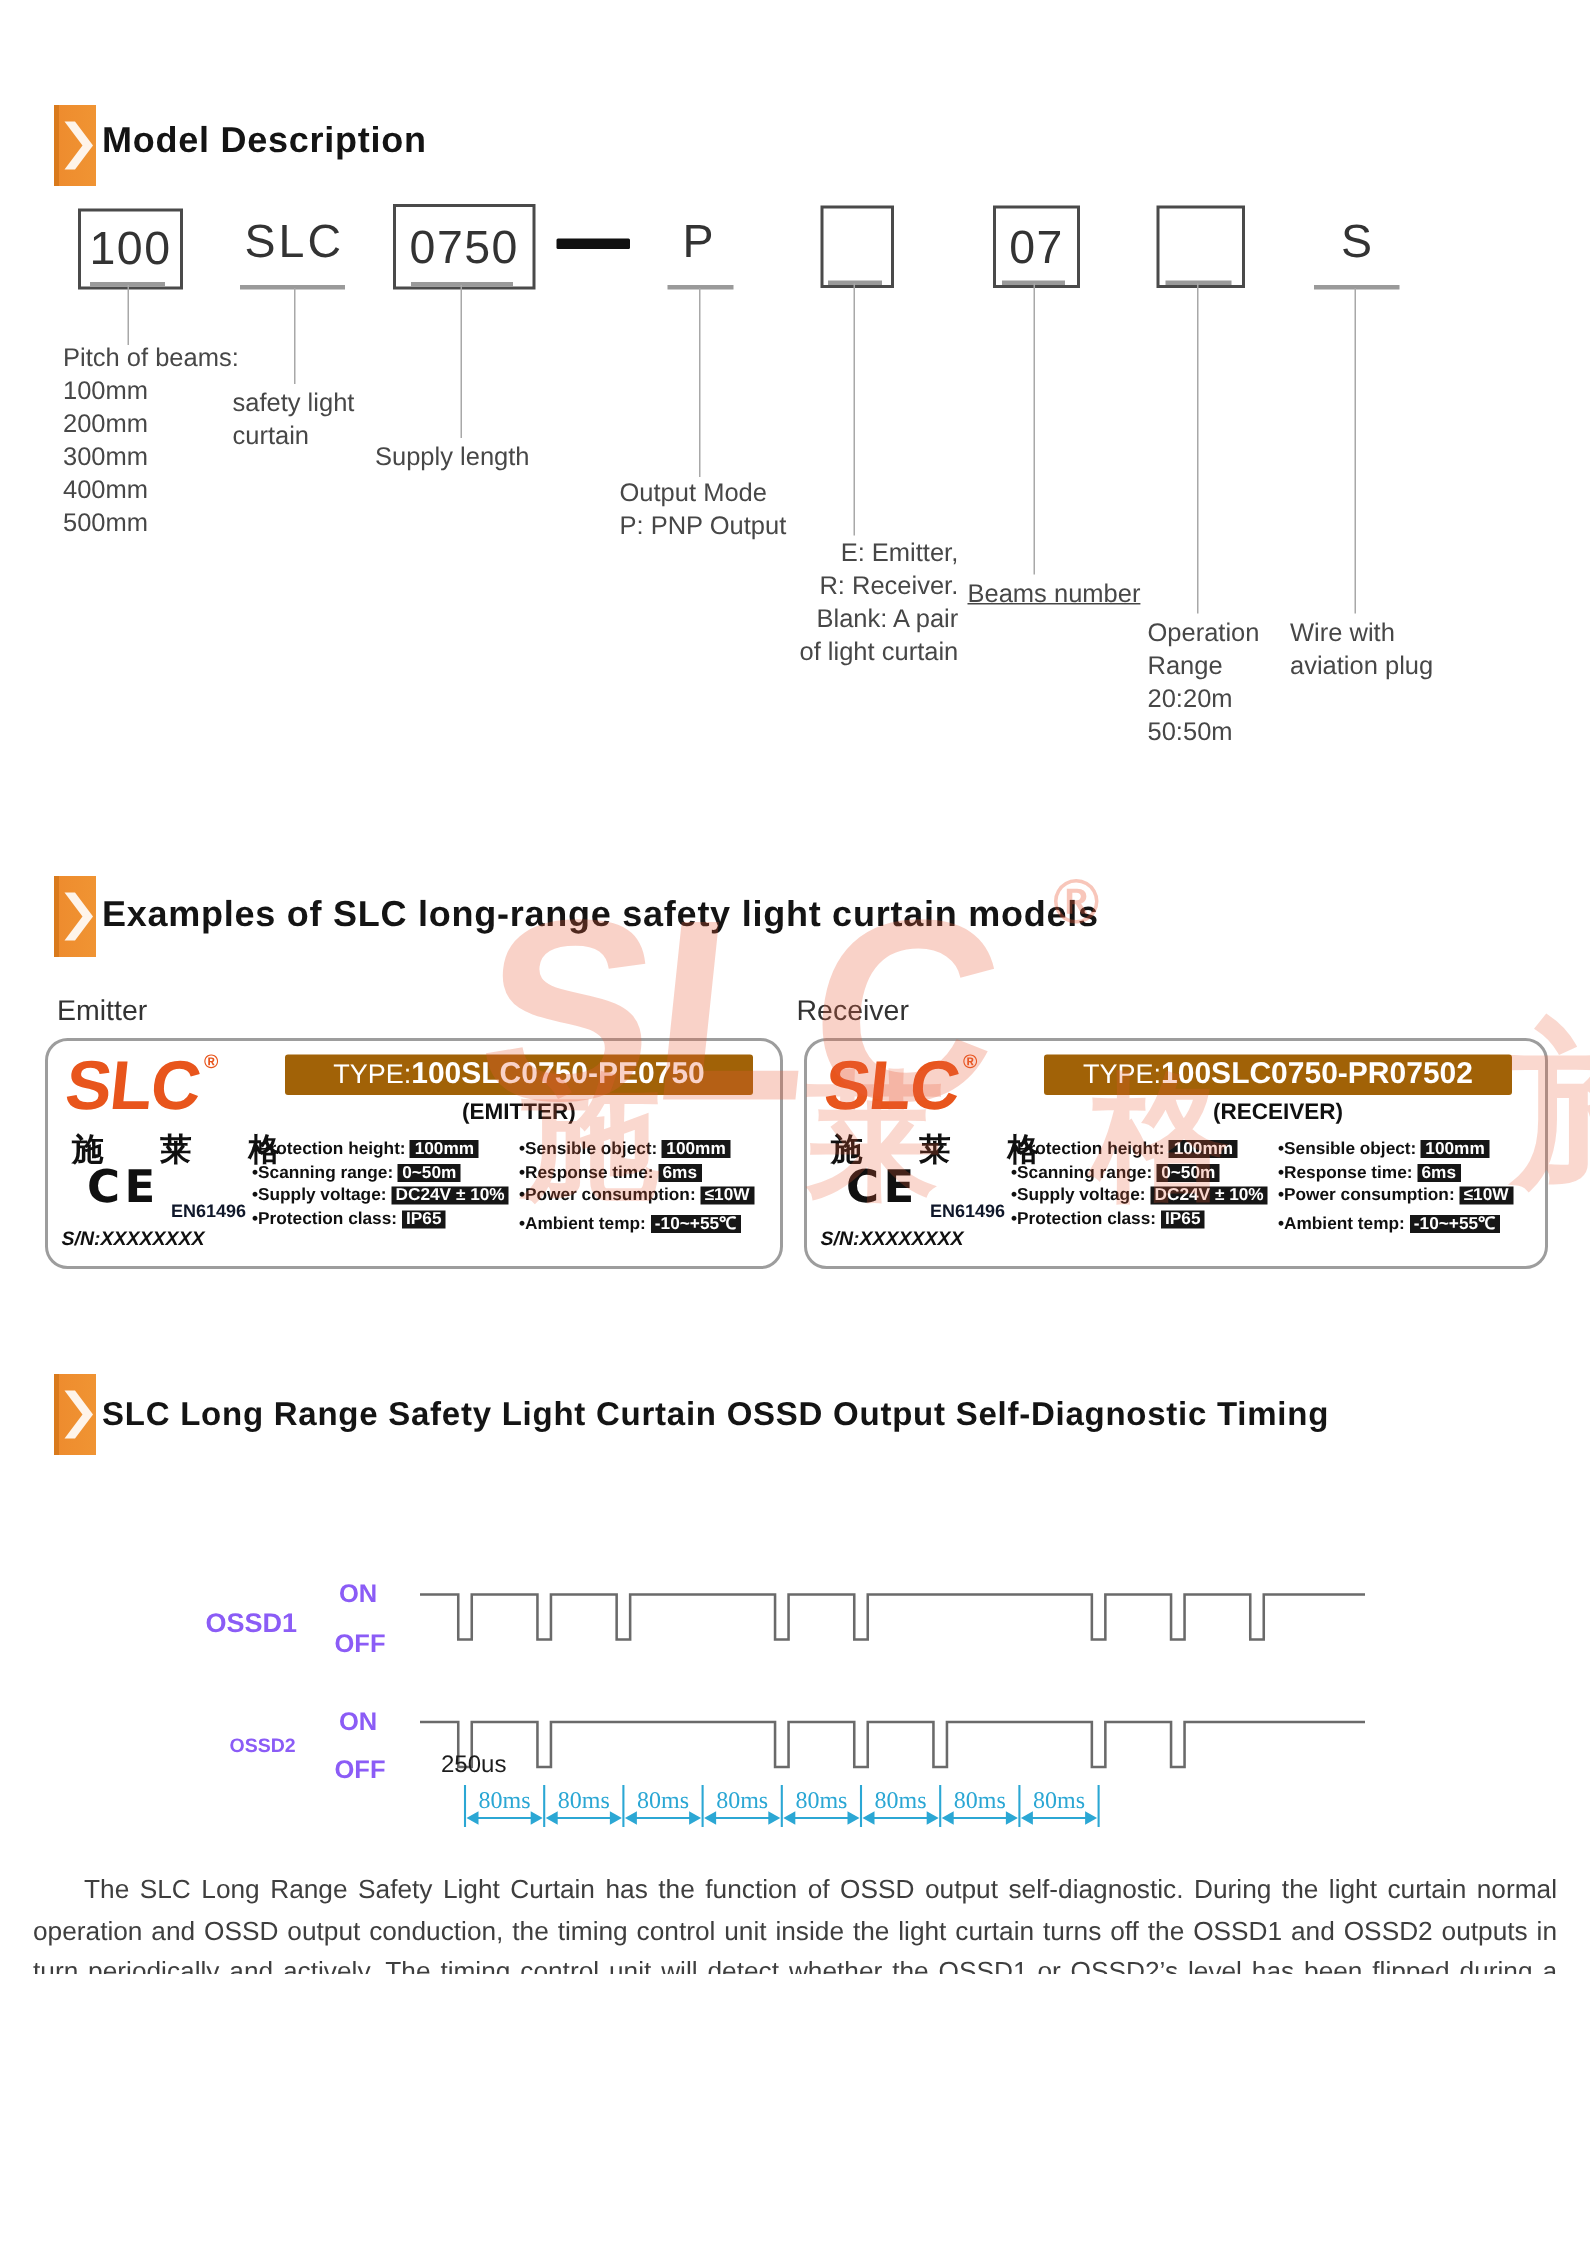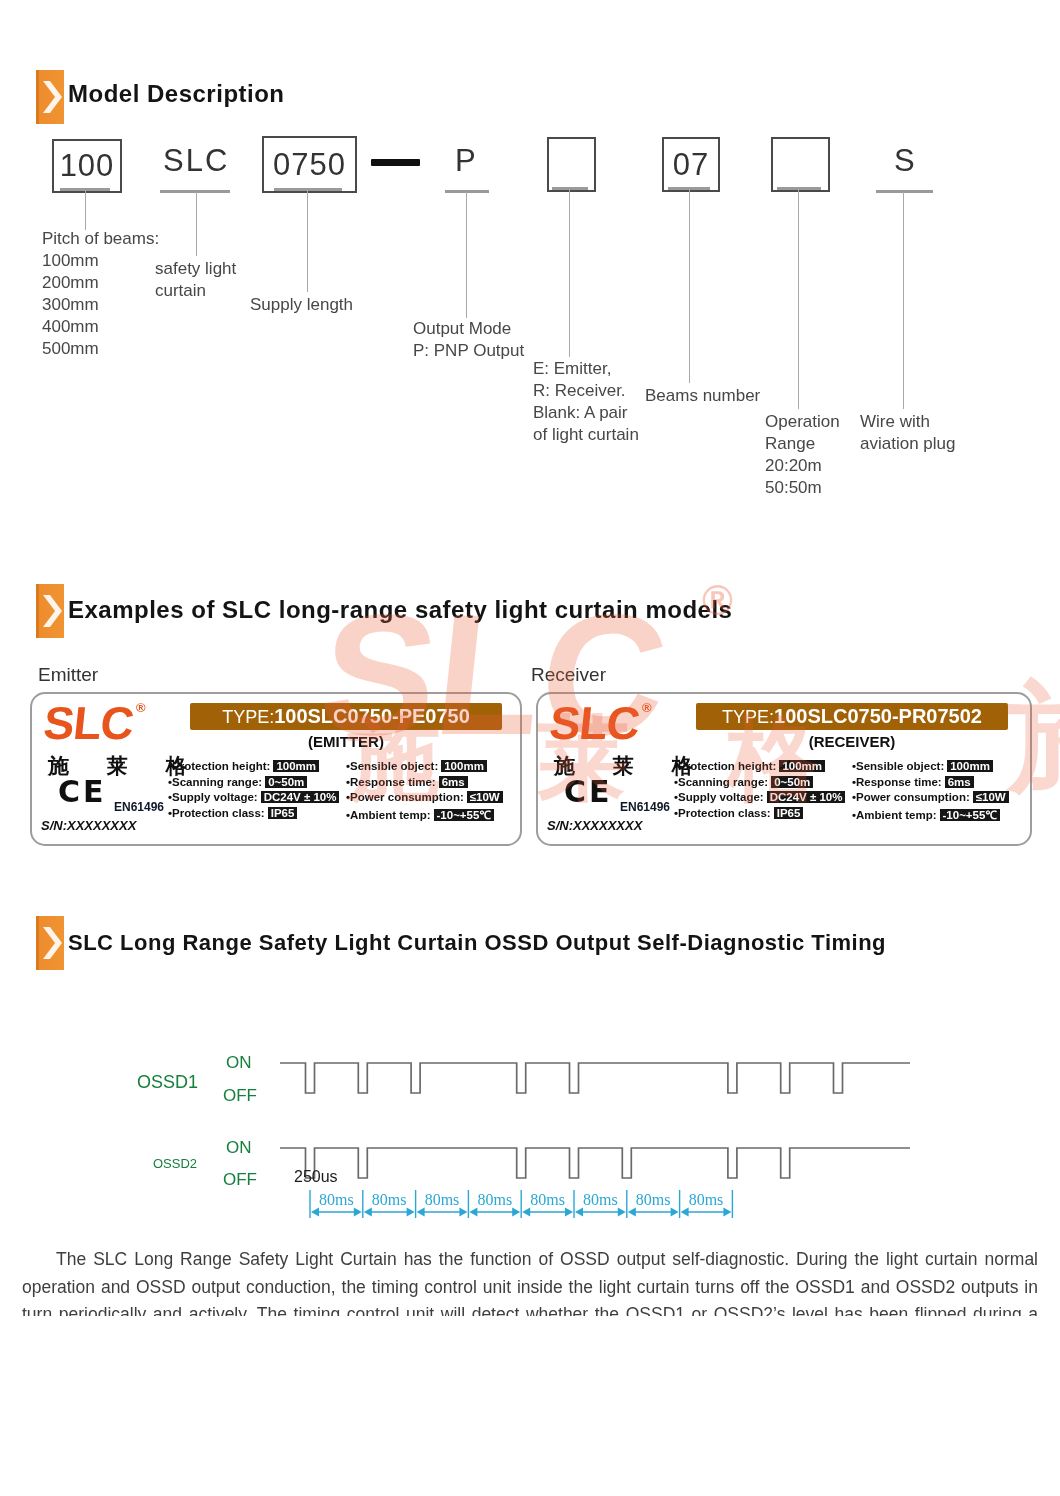--- a/index.html
+++ b/index.html
@@ -51,21 +51,21 @@
   
   .wm{position:absolute;color:rgba(235,92,56,0.28);z-index:2;pointer-events:none;
       font-weight:900;line-height:1;white-space:nowrap;}
 
   
   #timing-svg{position:absolute;left:120px;top:1040px;}
   .wave{fill:none;stroke:#6a6a6a;stroke-width:1.7;}
   .dim{stroke:#2ba7d4;stroke-width:1.4;fill:none;}
   .dim-poly{fill:#2ba7d4;}
   .dim-text{fill:#2ba7d4;font-family:"Liberation Serif",serif;font-size:16px;}
-  .sig-label{position:absolute;font-weight:400;color:#15803d;z-index:3;}
+  .sig-label{position:absolute;font-weight:700;color:#8b5cf6;z-index:3;}
 
   
   .body-par{position:absolute;left:22px;top:1246px;width:1016px;font-size:17.5px;
       line-height:27.5px;color:#3e3e3e;text-align:justify;text-indent:34px;}
 </style>
 </head>
 <body>
 
 <div id="page">
 
@@ -108,25 +108,25 @@
 100mm
 200mm
 300mm
 400mm
 500mm</div>
   <div class="callout-label" style="left:155px;top:258px;">safety light
 curtain</div>
   <div class="callout-label" style="left:250px;top:294px;">Supply length</div>
   <div class="callout-label" style="left:413px;top:318px;">Output Mode
 P: PNP Output</div>
-  <div class="callout-label" style="left:533px;top:358px;">E: Emitter,
+  <div class="callout-label" style="left:533px;top:358px;text-align:right;">E: Emitter,
 R: Receiver.
 Blank: A pair
 of light curtain</div>
-  <div class="callout-label" style="left:645px;top:385px;">Beams number</div>
+  <div class="callout-label" style="left:645px;top:385px;text-decoration:underline;">Beams number</div>
   <div class="callout-label" style="left:765px;top:411px;">Operation
 Range
 20:20m
 50:50m</div>
   <div class="callout-label" style="left:860px;top:411px;">Wire with
 aviation plug</div>
 
   <div class="sec-icon" style="left:36px;top:584px;">
     <svg width="28" height="54">
       <polygon points="7,11 19,27 7,43 14,43 26,27 14,11" fill="#ffffff" opacity="0.9"></polygon>

